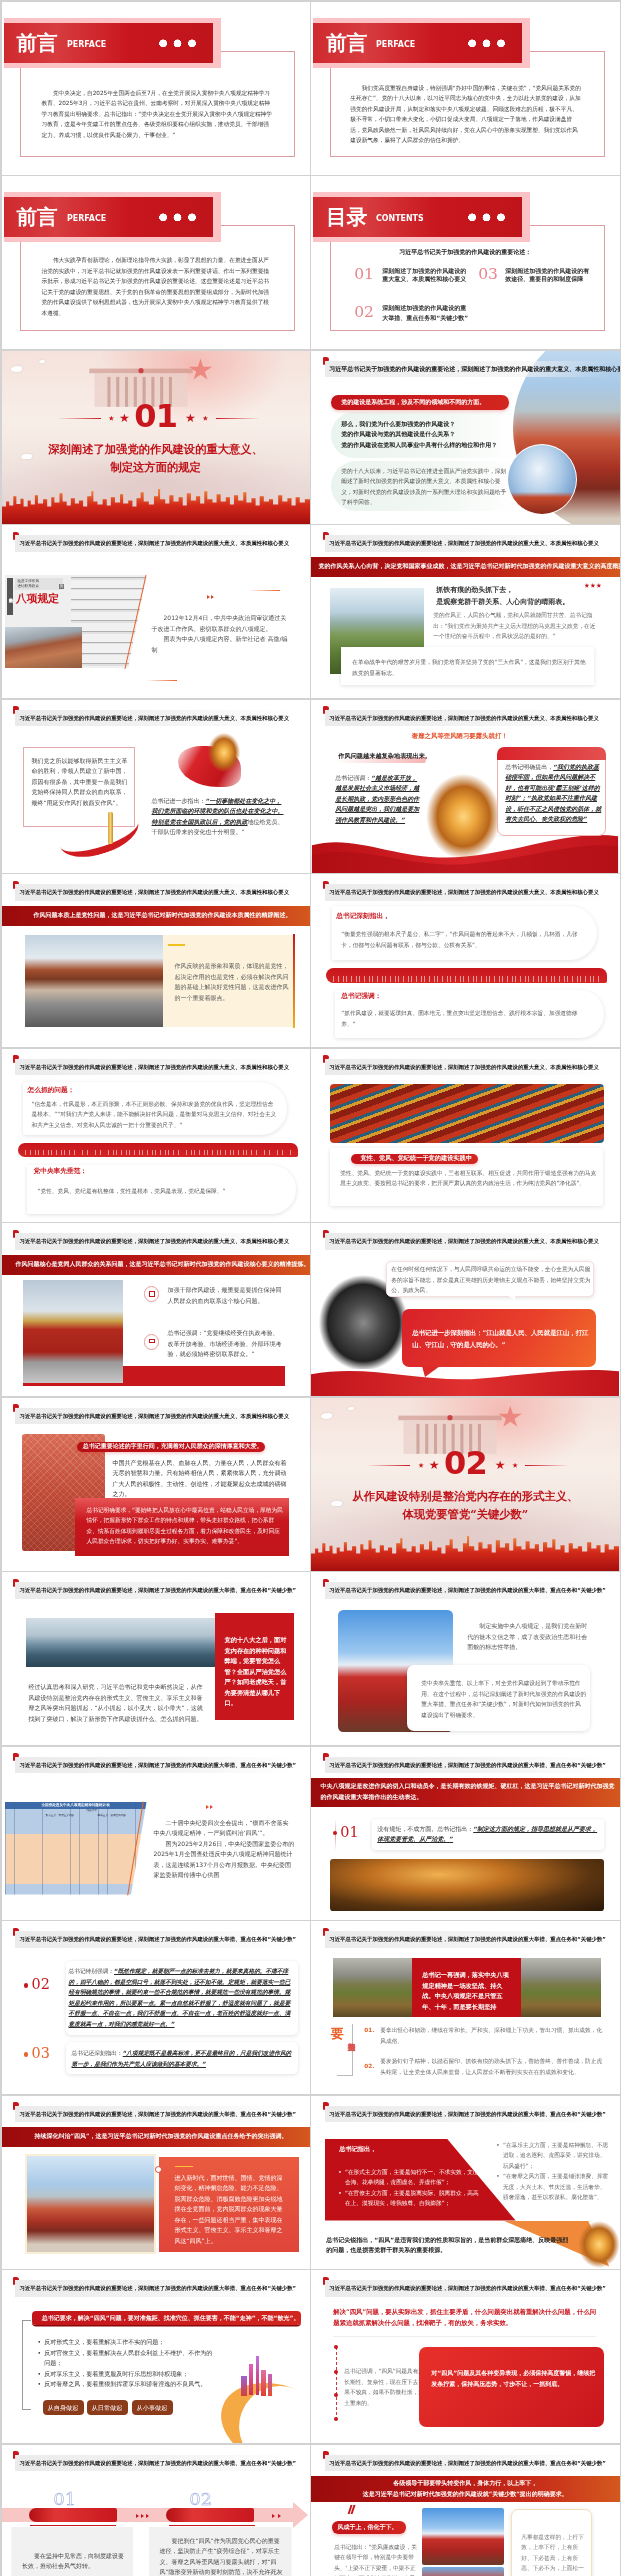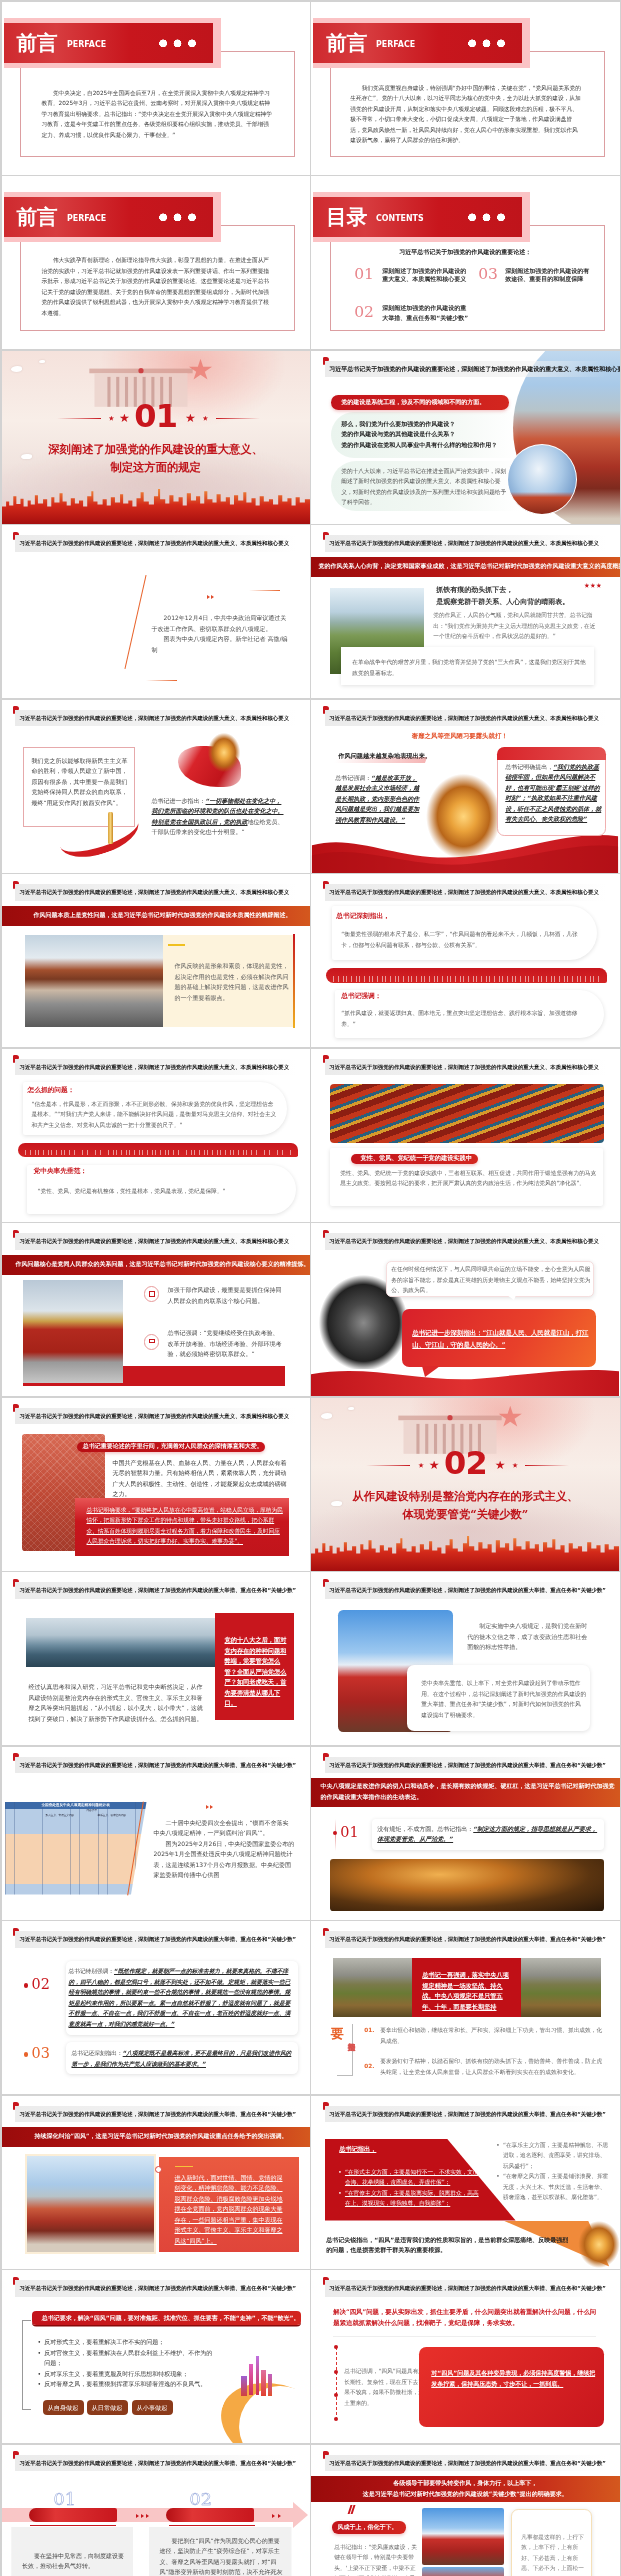--- a/index.html
+++ b/index.html
@@ -5,21 +5,21 @@
 *{box-sizing:border-box;margin:0;padding:0;}
 html,body{background:#d2d2d2;}
 body{width:621px;font-family:"DejaVu Sans",sans-serif;}
 .deck{width:621px;display:grid;grid-template-columns:1fr 1fr;grid-auto-rows:173px;gap:1.5px;padding:1.5px;background:#d2d2d2;}
 .slide{position:relative;overflow:hidden;background:#fff;}
 .a{position:absolute;}
 .t{font-size:5.7px;line-height:10.5px;color:#4a4a4a;}
 .t115{font-size:6px;}
 .ind{text-indent:2em;}
 .bold{font-weight:bold;}
-.white{color:#fff;text-decoration:underline;}
+.white{color:#fff;}
 .serif{font-family:"DejaVu Serif",serif;}
 .q{font-weight:bold;font-style:italic;text-decoration:underline;color:#2a2a2a;}
 
 .hflag{left:11.3px;top:6.7px;width:6.7px;height:5.2px;background:#c8161d;border-radius:1.5px 3.1px 2.6px 0.5px;}
 .hflag::after{content:"";position:absolute;left:0;top:4.1px;width:2.1px;height:4.1px;background:#c8161d;border-radius:0 0 1px 1px;}
 .hbar{left:13.4px;top:10.3px;width:281px;height:16.5px;background:linear-gradient(90deg,#ebebeb 0%,#f3f3f3 55%,rgba(255,255,255,0) 100%);}
 .htext{left:18px;top:15px;font-size:5.4px;line-height:7.2px;font-weight:bold;color:#111;white-space:nowrap;}
 .htext.lg{font-size:6px;top:14.4px;}
 .banner{left:0;width:100%;background:linear-gradient(90deg,#9a0b0b 0%,#b51414 40%,#c8301a 75%,#d4581e 100%);}
 .btext{color:#fff;font-family:"DejaVu Serif",serif;font-weight:bold;font-size:6px;line-height:10.8px;}
@@ -178,20 +178,31 @@
     <div>党的作风建设在党和人民事业中具有什么样的地位和作用？</div>
   </div>
   <div class="a t" style="left:30px;top:115px;width:167px;">党的十八大以来，习近平总书记在推进全面从严治党实践中，深刻阐述了新时代加强党的作风建设的重大意义、本质属性和核心要义，对新时代党的作风建设涉及的一系列重大理论和实践问题给予了科学回答。</div>
   <div class="a ph-sky-clouds" style="left:196px;top:93px;width:70px;height:71px;border-radius:50%;border:1.5px solid #fff;"></div>
 </div>
 
 <div class="slide">
   <div class="a hflag"></div>
   <div class="a hbar"></div>
   <div class="a htext">习近平总书记关于加强党的作风建设的重要论述，深刻阐述了加强党的作风建设的重大意义、本质属性和核心要义</div>
+  <div class="a ph-doc" style="left:3.1px;top:50px;width:142px;height:93px;clip-path:polygon(0 0,100% 0,87% 100%,0 100%);">
+    <div class="a" style="left:66px;top:2.1px;width:77px;height:90px;background:repeating-linear-gradient(180deg,#9a9a9a 0 1px,#dcdcdc 1px 2.6px,#f2f2f2 2.6px 10.8px);opacity:.75;"></div>
+    <div class="a" style="left:2.1px;top:3.1px;width:6.7px;height:37px;background:#555;color:#fff;font-size:4.1px;line-height:5.7px;writing-mode:vertical-rl;text-align:center;padding-top:1.5px;">中央政治局：</div>
+    <div class="a" style="left:10.3px;top:3.1px;width:48px;height:12.4px;background:#e2e2e2;font-size:3.6px;line-height:5.2px;color:#333;padding:1px 2.6px;">
+      <div>改进工作作风</div>
+      <div>密切联系群众</div>
+    </div>
+    <div class="a" style="left:54px;top:8.8px;width:5.7px;height:5.7px;background:#777;color:#fff;font-size:3.6px;line-height:5.7px;text-align:center;">的</div>
+    <div class="a" style="left:11.3px;top:16.5px;font-size:10.8px;line-height:13.4px;font-weight:bold;color:#c8161d;">八项规定</div>
+    <div class="a ph-greatwall-brick" style="left:0;top:52px;width:77px;height:42px;"></div>
+  </div>
   <div class="a" style="left:133px;top:49px;width:1px;height:96px;background:#e8632b;transform:rotate(12.7deg);"></div>
   <div class="a tri" style="left:205px;top:70px;"></div>
   <div class="a tri" style="left:209px;top:70px;"></div>
   <div class="a" style="left:247px;top:65px;width:31px;height:0.5px;background:linear-gradient(90deg,rgba(232,99,43,0),#e8632b);"></div>
   <div class="a" style="left:144px;top:155px;width:31px;height:0.5px;background:linear-gradient(90deg,rgba(232,99,43,0),#e8632b);"></div>
   <div class="a t t115 ind" style="left:150px;top:88px;width:140px;">
     <div>2012年12月4日，中共中央政治局审议通过关于改进工作作风、密切联系群众的八项规定。</div>
     <div>图表为中央八项规定内容。新华社记者 高微/编制</div>
   </div>
 </div>
@@ -559,21 +570,21 @@
   </div>
   <div class="a" style="left:41px;top:130px;width:41px;height:15px;background:#8b3a1a;border-radius:4.1px;color:#fff;font-size:6.2px;line-height:15px;text-align:center;">从自身做起</div>
   <div class="a" style="left:85px;top:130px;width:41px;height:15px;background:#8b3a1a;border-radius:4.1px;color:#fff;font-size:6.2px;line-height:15px;text-align:center;">从日常做起</div>
   <div class="a" style="left:130px;top:130px;width:41px;height:15px;background:#8b3a1a;border-radius:4.1px;color:#fff;font-size:6.2px;line-height:15px;text-align:center;">从小事做起</div>
 </div>
 
 <div class="slide">
   <div class="a hflag"></div>
   <div class="a hbar"></div>
   <div class="a htext">习近平总书记关于加强党的作风建设的重要论述，深刻阐述了加强党的作风建设的重大举措、重点任务和“关键少数”</div>
-  <div class="a serif bold" style="left:22px;top:37px;width:268px;font-size:6.4px;line-height:11.3px;color:#c8161d;">解决“四风”问题，要从实际出发，抓住主要矛盾，什么问题突出就着重解决什么问题，什么问题紧迫就抓紧解决什么问题，找准靶子，党纪是保障，务求实效。</div>
+  <div class="a serif bold" style="left:22px;top:37px;width:268px;font-size:6.4px;line-height:11.3px;color:#c8161d;">解决“四风”问题，要从实际出发，抓住主要矛盾，什么问题突出就着重解决什么问题，什么问题紧迫就抓紧解决什么问题，找准靶子，有的放矢，务求实效。</div>
   <div class="a" style="left:22px;top:66px;width:263px;height:0.5px;background:#eee;"></div>
   <div class="a" style="left:25px;top:77px;width:0;height:73px;border-left:0.5px dashed #d33;"></div>
   <div class="a" style="left:23px;top:75px;width:4.1px;height:4.1px;border-radius:50%;background:#c8161d;"></div>
   <div class="a" style="left:23px;top:100px;width:4.1px;height:4.1px;border-radius:50%;background:#c8161d;"></div>
   <div class="a" style="left:23px;top:123px;width:4.1px;height:4.1px;border-radius:50%;background:#c8161d;"></div>
   <div class="a" style="left:23px;top:147px;width:4.1px;height:4.1px;border-radius:50%;background:#c8161d;"></div>
   <div class="a t" style="left:33px;top:96px;width:102px;color:#666;">总书记强调，“四风”问题具有顽固性、长期性、复杂性，现在压下去了，但如果不较真，如果不防微杜渐，还是会卷土重来的。</div>
   <div class="a" style="left:108px;top:77px;width:185px;height:80px;border-radius:7.2px;background:linear-gradient(135deg,#e8302a,#c8161d);"></div>
   <div class="a bold white" style="left:120px;top:98px;width:166px;font-size:6px;line-height:10.6px;">对“四风”问题及其各种变异表现，必须保持高度警惕，继续把发条拧紧，保持高压态势，寸步不让，一抓到底。</div>
 </div>

